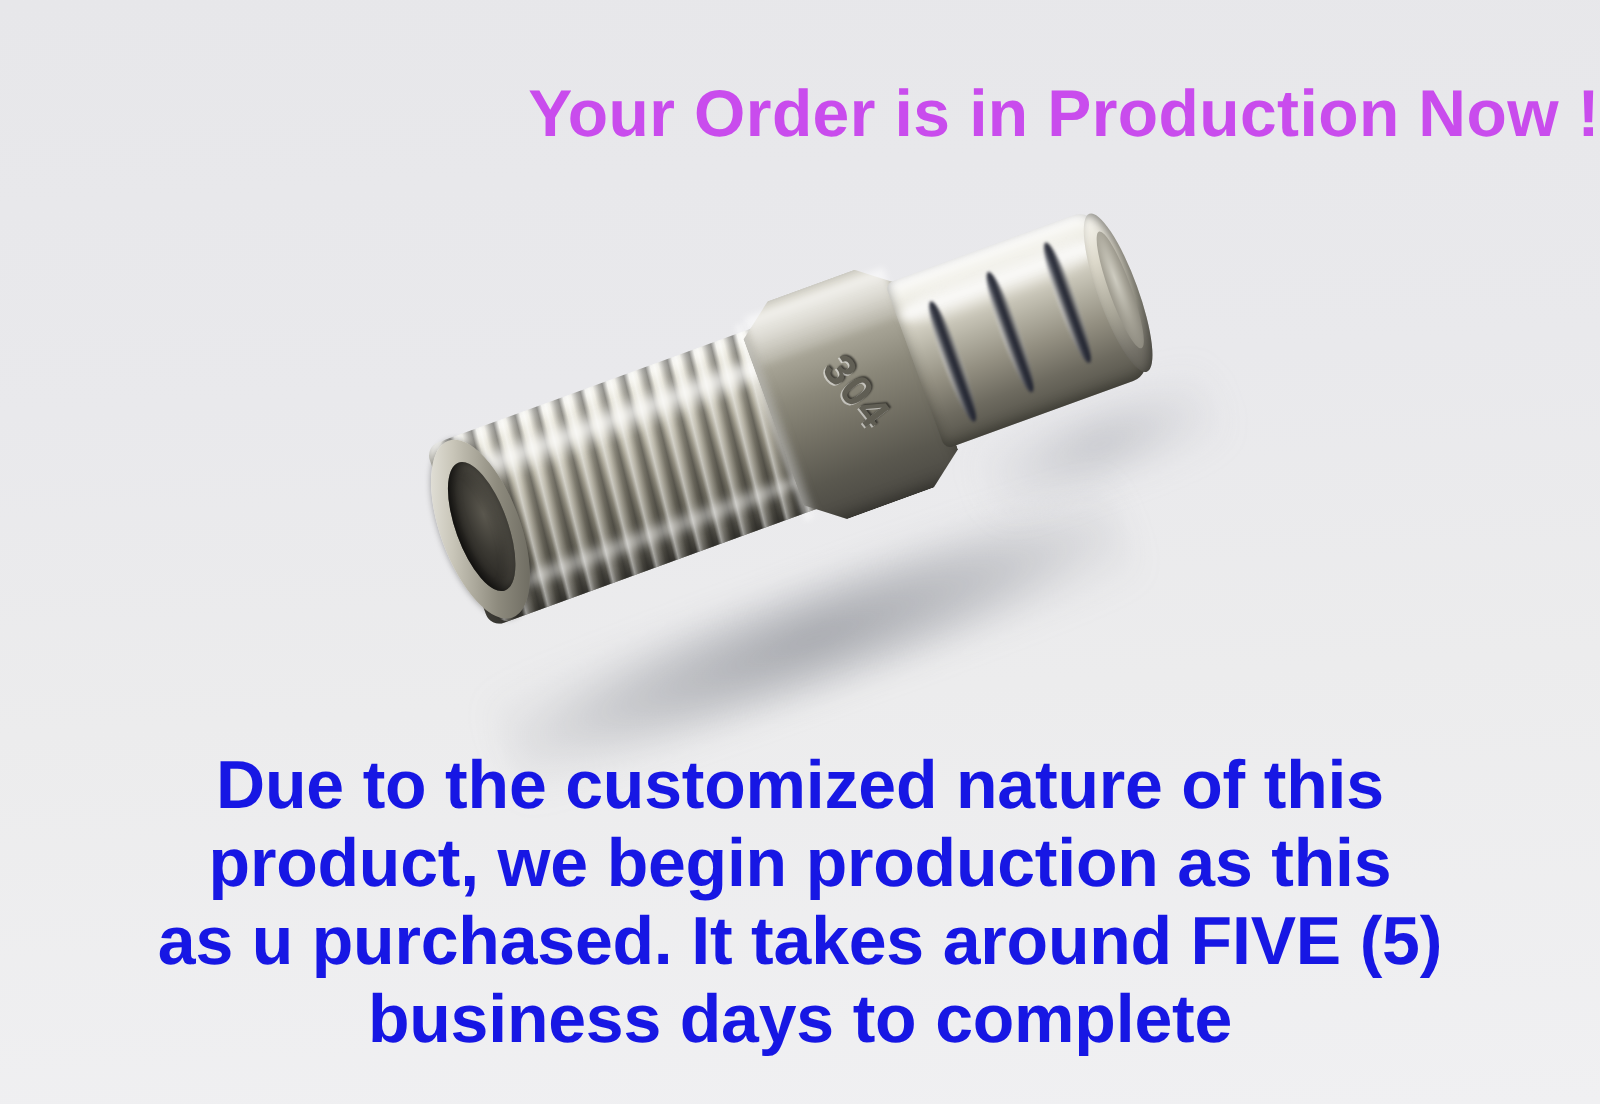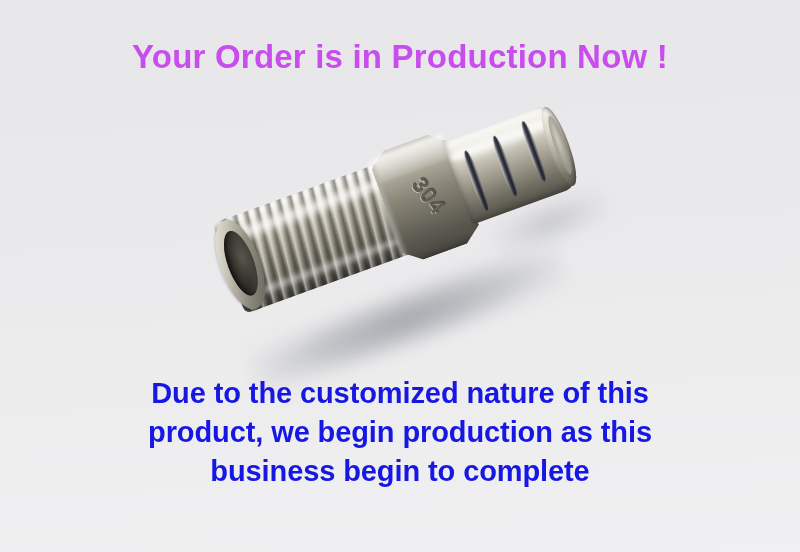--- a/index.html
+++ b/index.html
@@ -16,21 +16,21 @@
     font-family: "Liberation Sans", sans-serif;
     -webkit-font-smoothing: antialiased;
   }
 
   
   #headline {
     position: absolute;
     top: 38px;
     left: 0;
     width: 800px;
-    text-align: center;
+    text-align: right;
     font-size: 33px;
     font-weight: bold;
     letter-spacing: 0.2px;
     color: #c94ced;
     white-space: nowrap;
   }
 
   
   #product-photo {
     position: absolute;
@@ -317,21 +317,21 @@
   }
 
   
   #body-copy {
     position: absolute;
     left: 0;
     top: 374px;
     width: 800px;
     text-align: center;
     color: #1717e4;
-    font-size: 29px;
+    font-size: 34px;
     font-weight: bold;
     line-height: 39px;
     letter-spacing: -0.1px;
   }
   #body-copy .line { display: block; white-space: nowrap; }
 </style>
 </head>
 <body>
 
 <div id="stage">
@@ -367,16 +367,17 @@
       <div class="groove g3"></div>
       <div class="barb-tip"></div>
       <div class="barb-tip-face"></div>
 
     </div>
   </div>
 
   <div id="body-copy">
     <span class="line">Due to the customized nature of this</span>
     <span class="line">product, we begin production as this</span>
-    <span class="line">business begin to complete</span>
+    <span class="line">as u purchased. It takes around FIVE (5)</span>
+    <span class="line">business days to complete</span>
   </div>
 
 </div>
 
 </body></html>

